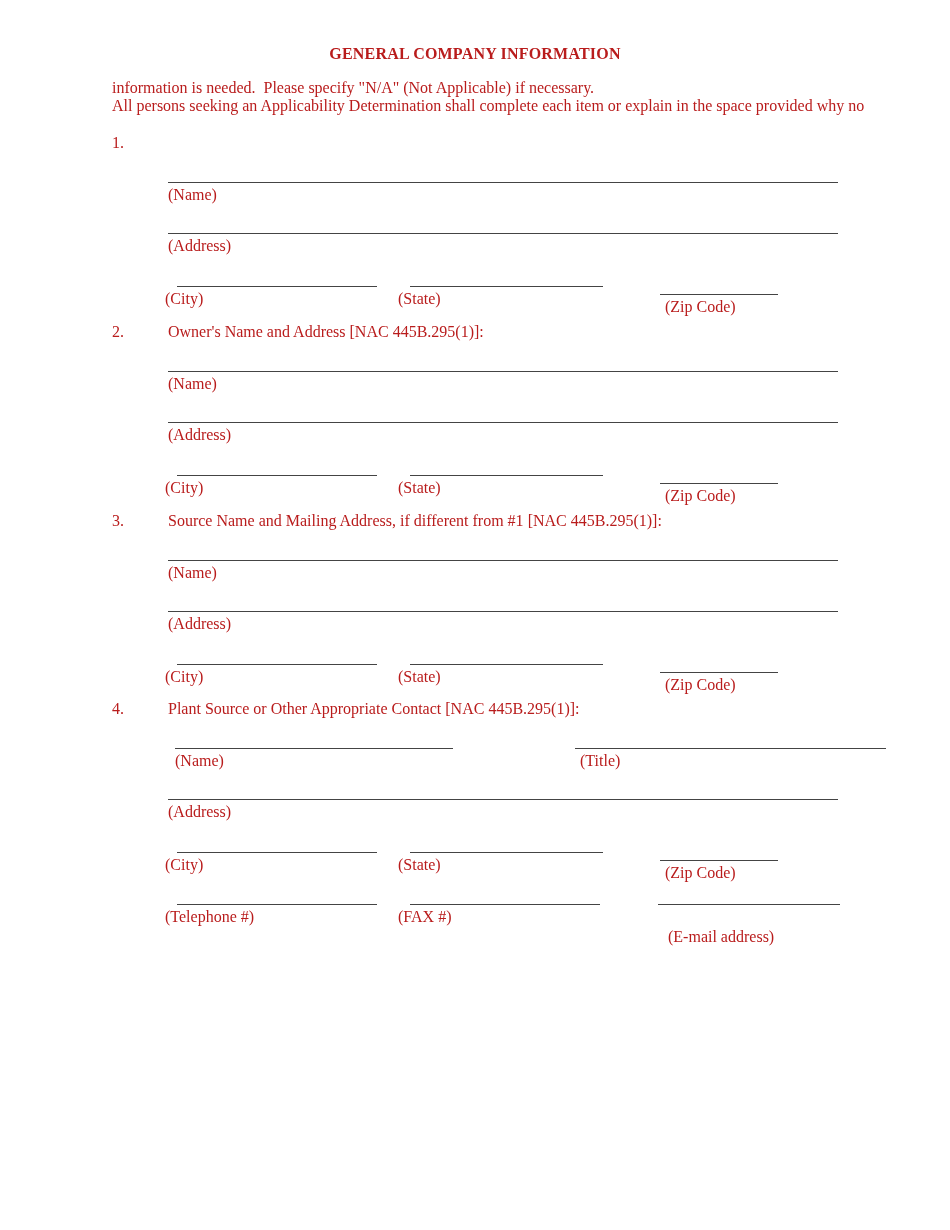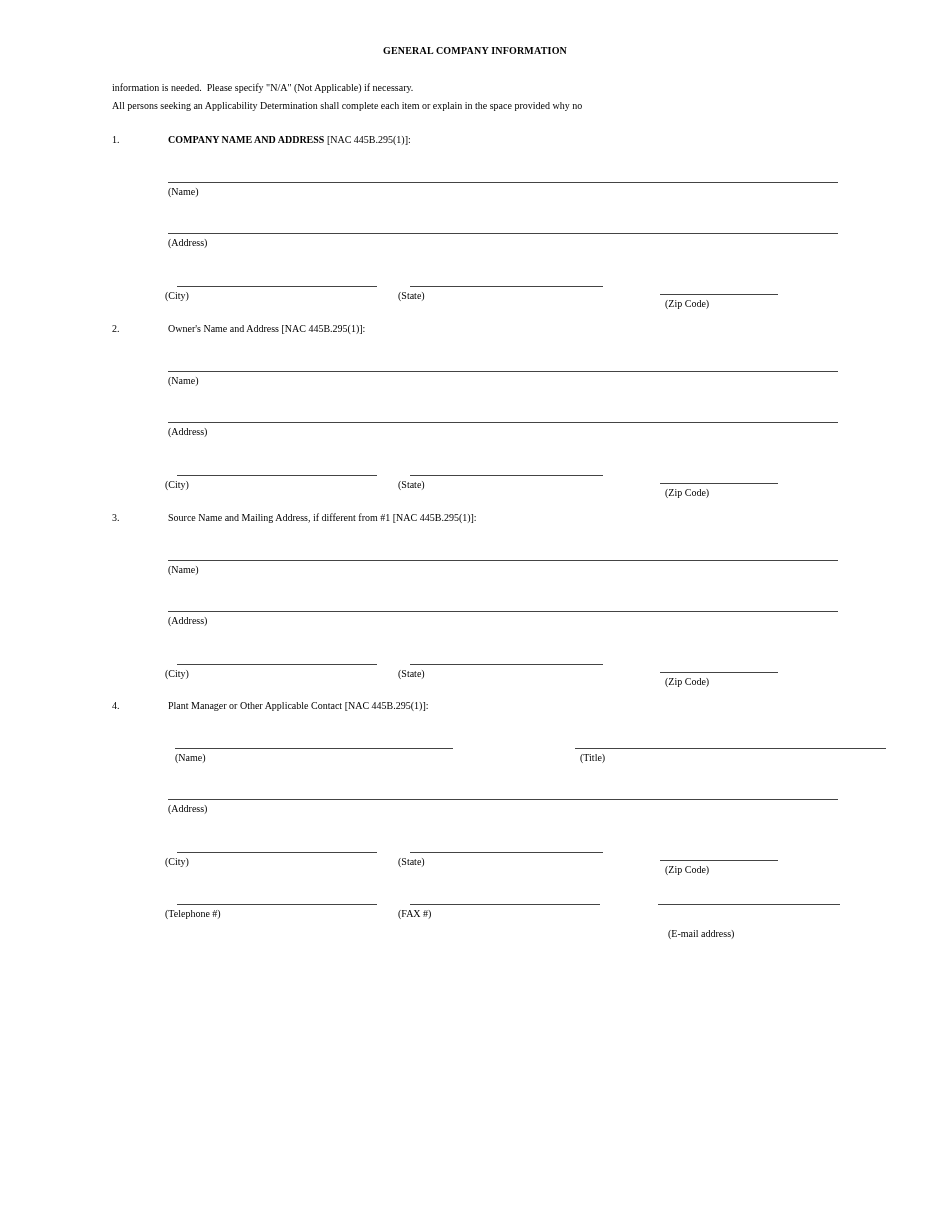--- a/index.html
+++ b/index.html
@@ -2,22 +2,22 @@
 <html><head>
 <meta charset="utf-8">
 <style>
   html, body { margin: 0; padding: 0; background: #ffffff; }
   .page {
     position: relative;
     width: 950px;
     height: 1230px;
     background: #ffffff;
     font-family: "Liberation Serif", "DejaVu Serif", serif;
-    font-size: 10px;
-    color: #000000;
+    font-size: 16px;
+    color: #b91c1c;
     overflow: hidden;
   }
   .title {
     position: absolute;
     top: 45px;
     left: 0;
     width: 950px;
     text-align: center;
     font-weight: bold;
     letter-spacing: 0.2px;
@@ -96,21 +96,20 @@
 
   <div class="title">GENERAL COMPANY INFORMATION</div>
 
   <div class="intro">
     <div class="intro-line">information is needed.  Please specify "N/A" (Not Applicable) if necessary.</div>
     <div class="intro-line">All persons seeking an Applicability Determination shall complete each item or explain in the space provided why no</div>
   </div>
 
   <div class="section" id="section-1">
     <span class="sec-num">1.</span>
-    <span class="sec-heading-text"><span class="bold">COMPANY NAME AND ADDRESS</span><span> [NAC 445B.295(1)]:</span></span>
     <div class="fieldarea">
       <div class="frow r-name">
         <span class="fblank"></span>
         <span class="flabel">(Name)</span>
       </div>
       <div class="frow r-addr">
         <span class="fblank"></span>
         <span class="flabel">(Address)</span>
       </div>
       <div class="frow r-city">
@@ -177,21 +176,21 @@
       </div>
       <div class="frow r-zip">
         <span class="fblank"></span>
         <span class="flabel indent-sm">(Zip Code)</span>
       </div>
     </div>
   </div>
 
   <div class="section" id="section-4">
     <span class="sec-num">4.</span>
-    <span class="sec-heading-text"><span>Plant Manager or Other Applicable Contact</span><span> [NAC 445B.295(1)]:</span></span>
+    <span class="sec-heading-text"><span>Plant Source or Other Appropriate Contact</span><span> [NAC 445B.295(1)]:</span></span>
     <div class="fieldarea">
       <div class="frow r-name4">
         <span class="fblank"></span>
         <span class="flabel">(Name)</span>
       </div>
       <div class="frow r-title4">
         <span class="fblank"></span>
         <span class="flabel indent-sm">(Title)</span>
       </div>
       <div class="frow r-addr">

